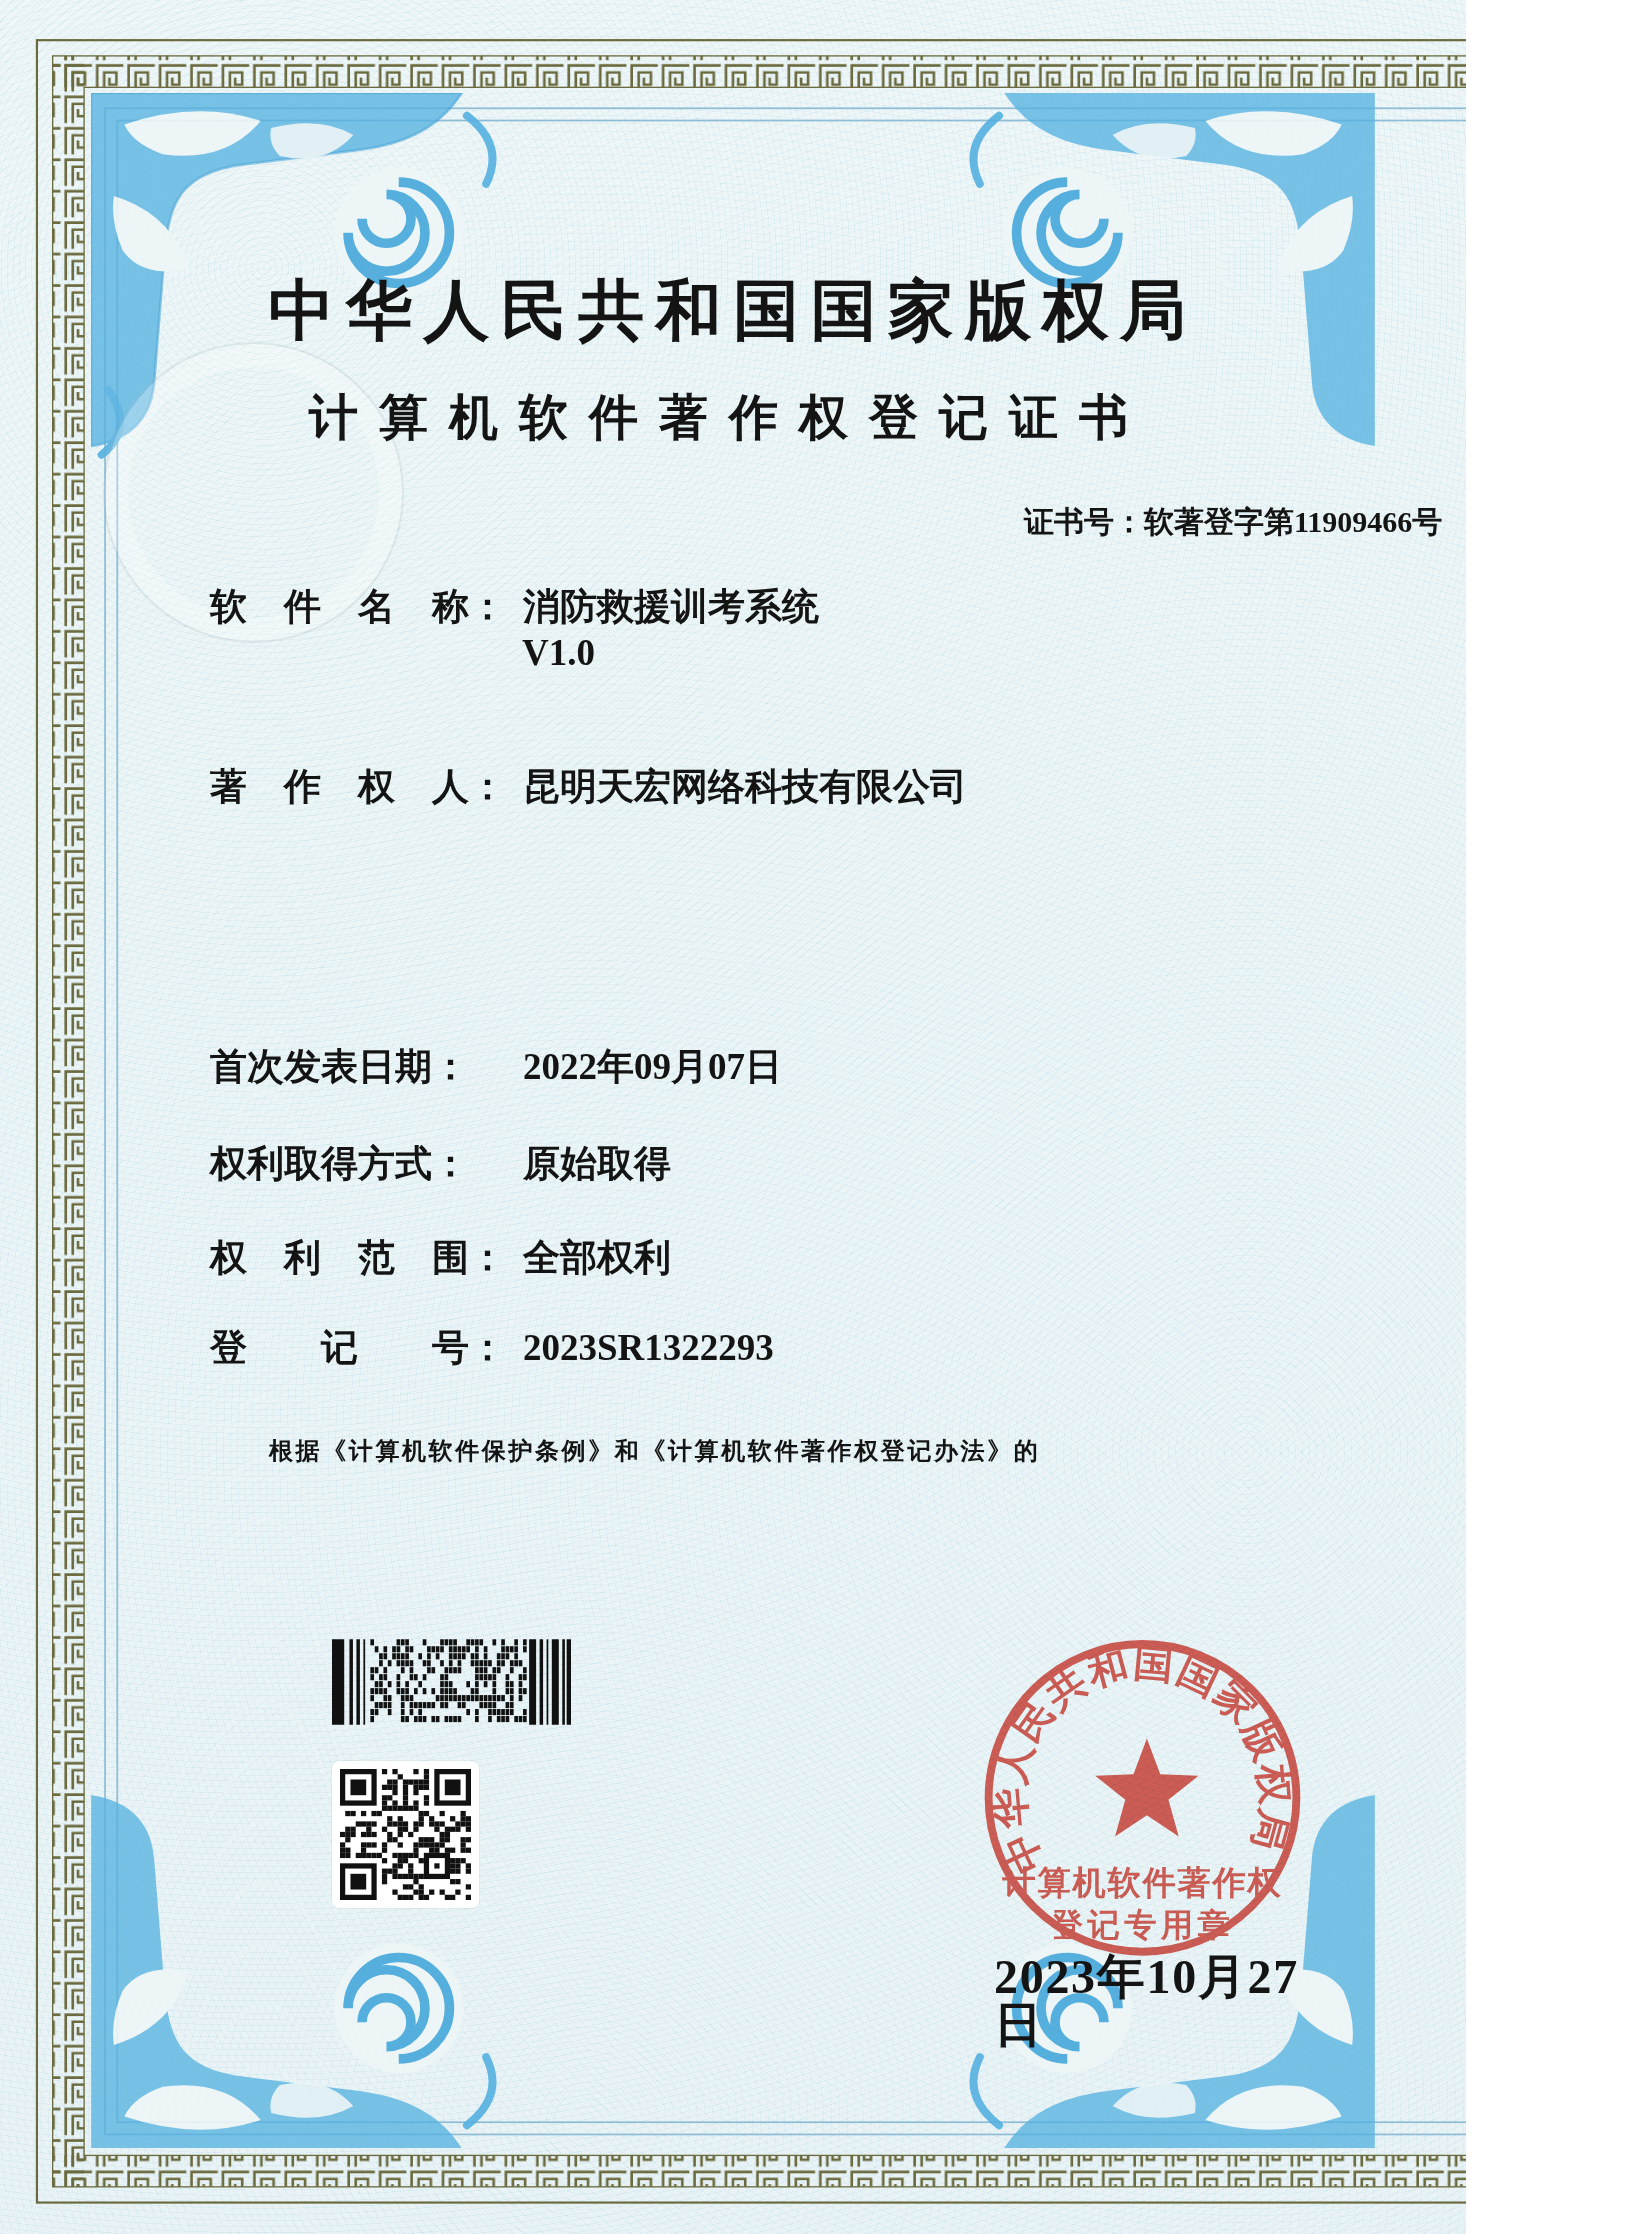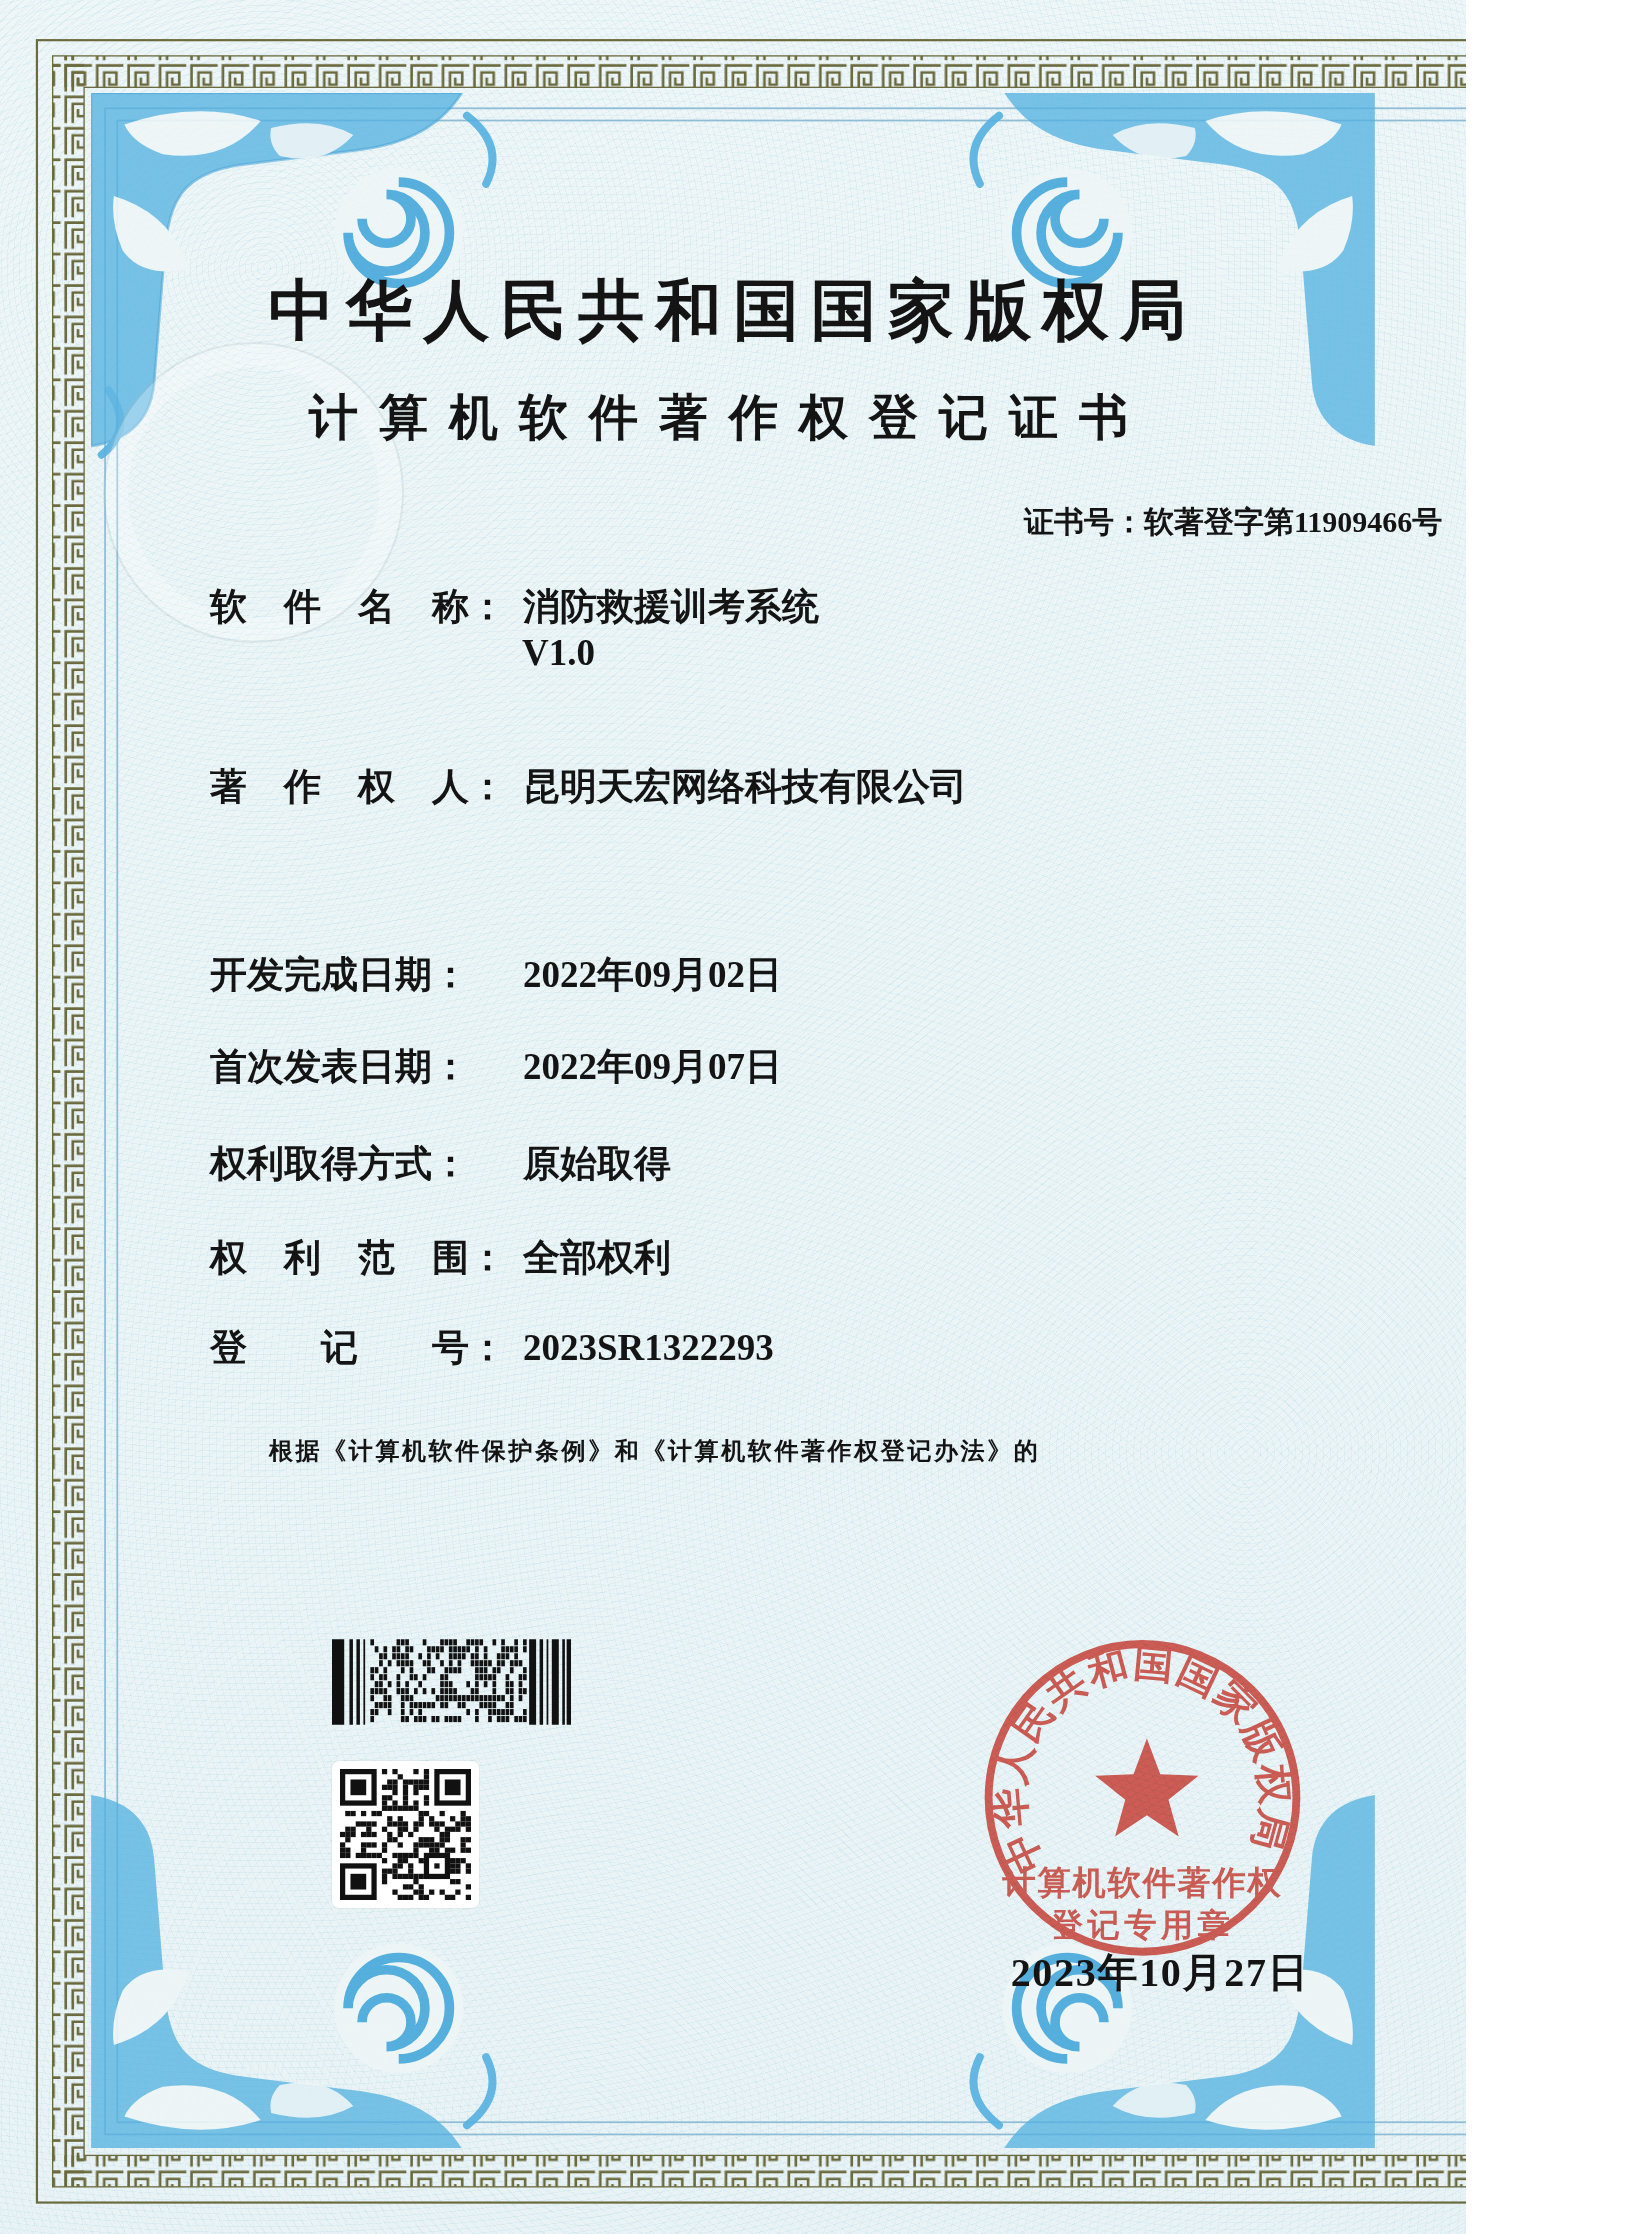--- a/index.html
+++ b/index.html
@@ -46,22 +46,22 @@
   .st2 { left:188px; top:1535px; letter-spacing:0.9px; }
 
   .barcode { position:absolute; left:332px; top:1639px; width:239px; height:86px; }
   .qr-wrap { position:absolute; left:332px; top:1761px; width:147px; height:147px;
              background:#fff; border-radius:7px; padding:7.9px; box-shadow:0 0 0 0.9px rgba(0,0,0,.04); }
 
   .seal { position:absolute; left:972px; top:1630px; width:341px; height:341px;
           mix-blend-mode:multiply; opacity:.93; }
   .seal text { font-family:"Liberation Sans", sans-serif; font-weight:700; }
 
-  .issue-date { position:absolute; left:994px; top:1953px; width:332px; text-align:center;
-                font-size:40px; font-weight:700; letter-spacing:1.7px; line-height:1; z-index:5; }
+  .issue-date { position:absolute; left:994px; top:1953px; width:332px; 
+                font-size:48px; font-weight:700; letter-spacing:1.7px; line-height:1; z-index:5; }
 </style>
 </head>
 <body>
 
 <div class="page">
 
   <svg class="frame" viewBox="0 0 1891 2558" width="1652" height="2234">
     <defs>
       <pattern id="gk" width="36" height="36" patternUnits="userSpaceOnUse">
         <path d="M3 33 V3 H33 M11 33 V11 H25 V25 H17 V17" fill="none" stroke="#6b6a3e" stroke-width="3"></path>
@@ -129,23 +129,20 @@
 
   <div class="row" style="top:585px">
     <span class="flabel">软　件　名　称：</span><span class="fvalue">消防救援训考系统</span>
   </div>
   <div class="v2">V1.0</div>
 
   <div class="row" style="top:765px">
     <span class="flabel">著　作　权　人：</span><span class="fvalue">昆明天宏网络科技有限公司</span>
   </div>
 
-  <div class="row" style="top:953px">
-    <span class="flabel">开发完成日期：</span><span class="fvalue">2022年09月02日</span>
-  </div>
 
   <div class="row" style="top:1045px">
     <span class="flabel">首次发表日期：</span><span class="fvalue">2022年09月07日</span>
   </div>
 
   <div class="row" style="top:1142px">
     <span class="flabel">权利取得方式：</span><span class="fvalue">原始取得</span>
   </div>
 
   <div class="row" style="top:1236px">

